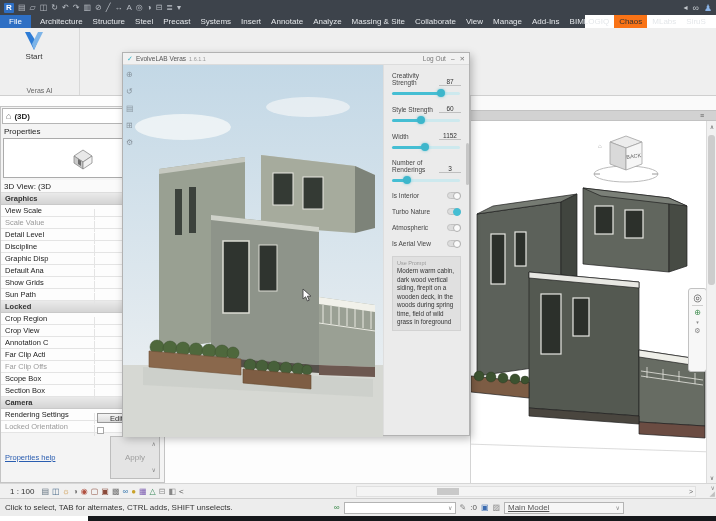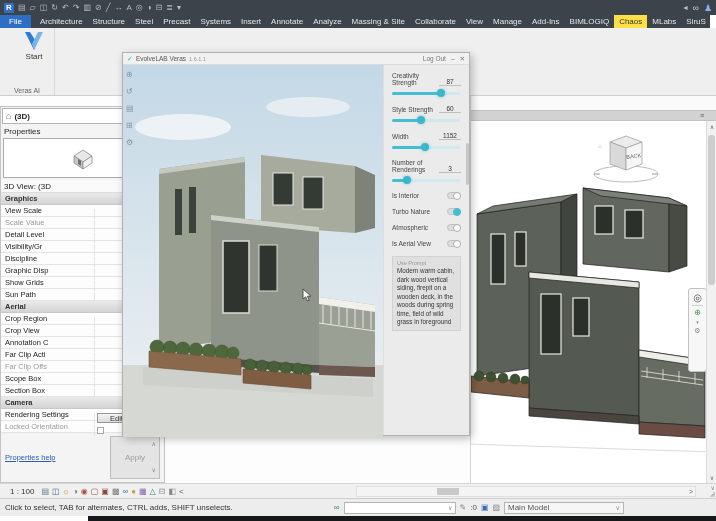--- a/index.html
+++ b/index.html
@@ -11,28 +11,28 @@
   .qat { display:flex; align-items:center; gap:4px; padding-left:4px; }
   .revit-logo { width:10px; height:10px; background:#2e6fc4; color:#fff; font-size:8px; font-weight:bold; line-height:10px; text-align:center; border-radius:1px; }
   .qat .icon { font-size:8px; color:#b9bec5; line-height:11px; }
   .title-text { position:absolute; left:50%; transform:translateX(-50%); font-size:8px; color:#d7dadd; white-space:nowrap; }
   .tb-right { margin-left:auto; display:flex; align-items:center; gap:5px; padding-right:4px; }
   .tb-right .icon { font-size:8px; color:#c3c8cd; }
   .tb-right .search { font-size:9px; }
   .tb-right .user { color:#8ab4e8; font-size:9px; }
 
   
-  .tabsrow { position:absolute; left:0; top:15px; width:710px; height:13px; background:#3d434b; display:flex; align-items:flex-end; z-index:6; }
+  .tabsrow { position:absolute; left:0; top:15px; width:585px; height:13px; background:#3d434b; display:flex; align-items:flex-end; z-index:6; }
   .tab { font-size:8px; color:#e4e7ea; padding:1px 5px 1px 5px; height:13px; line-height:11px; white-space:nowrap; }
   .tab.file { background:#2e6fc4; color:#fff; padding:1px 9px; margin-right:4px; }
-  .tab.active { background:#fde047; color:#333; }
+  .tab.active { background:#f97316; color:#333; }
 
   
   .ribbon { position:absolute; left:0; top:28px; width:716px; height:68px; background:#efefef; border-bottom:1px solid #cfcfcf; z-index:1; }
-  .veras-panel-area { position:absolute; left:0; top:0; width:55px; height:67px; border-right:1px solid #d8d8d8; }
+  .veras-panel-area { position:absolute; left:0; top:0; width:80px; height:67px; border-right:1px solid #d8d8d8; }
   .start-btn { position:absolute; left:11px; top:3px; width:46px; text-align:center; cursor:default; }
   .start-btn svg { display:block; margin:0 auto 1px auto; }
   .start-label { font-size:8px; color:#333; }
   .panel-label { position:absolute; left:0; bottom:1px; width:100%; text-align:center; font-size:7px; color:#666; }
 
   
   .palette { position:absolute; left:0; top:106px; width:165px; bottom:38px; background:#f4f4f4; border:1px solid #c4c4c4; z-index:2; display:flex; flex-direction:column; overflow:hidden; }
   .selector-row { height:16px; margin:1px; background:#fff; border:1px solid #b5b5b5; display:flex; align-items:center; gap:3px; padding:0 3px; }
   .selector-row .house { font-size:9px; color:#555; }
   .selector-row .sel-label { font-size:8px; font-weight:bold; color:#222; }
@@ -110,21 +110,21 @@
   .grip { position:absolute; right:1px; top:6px; font-size:7px; color:#c0c0c0; }
 
   .statusbar { position:absolute; left:0; top:498px; width:716px; height:18px; background:#ededed; border-top:1px solid #cfcfcf; display:flex; align-items:center; gap:4px; z-index:3; }
   .statusbar .hint { font-size:8px; color:#333; padding-left:5px; white-space:nowrap; }
   .statusbar .spacer { flex:1; }
   .sb-icon { font-size:8px; }
   .ws-combo { width:112px; height:12px; background:#fff; border:1px solid #b4b4b4; display:flex; align-items:center; justify-content:flex-end; padding-right:2px; }
   .ws-combo .chev { font-size:6px; color:#888; }
   .sel-count { font-size:8px; color:#555; }
   .mm-combo { width:120px; height:12px; background:#f6f6f6; border:1px solid #b4b4b4; display:flex; align-items:center; padding:0 3px; margin-right:92px; }
-  .mm-combo .mm-label { font-size:8px; color:#555; flex:1; }
+  .mm-combo .mm-label { font-size:8px; color:#555; flex:1;text-decoration:underline; }
   .mm-combo .chev { font-size:6px; color:#888; }
   .bottomstrip { position:absolute; left:88px; top:516px; width:628px; height:5px; background:#16181b; z-index:4; }
 </style>
 </head>
 <body>
 
 <div class="titlebar">
   <div class="qat">
     <span class="revit-logo">R</span>
   <span class="icon">▤</span>
@@ -212,40 +212,40 @@
       </div>
       <div class="prow">
         <span class="lbl muted">Scale Value</span>
         <span class="val"></span>
       </div>
       <div class="prow">
         <span class="lbl">Detail Level</span>
         <span class="val"></span>
       </div>
       <div class="prow">
-        <span class="lbl">Visibility/Gr</span>
-        <span class="val"></span>
-      </div>
-      <div class="prow">
         <span class="lbl">Discipline</span>
         <span class="val"></span>
       </div>
       <div class="prow">
         <span class="lbl">Graphic Disp</span>
         <span class="val"></span>
       </div>
       <div class="prow">
+        <span class="lbl">Default Ana</span>
+        <span class="val"></span>
+      </div>
+      <div class="prow">
         <span class="lbl">Show Grids</span>
         <span class="val"></span>
       </div>
       <div class="prow">
         <span class="lbl">Sun Path</span>
         <span class="val"></span>
       </div>
-      <div class="grp-hdr">Aerial</div>
+      <div class="grp-hdr">Locked</div>
       <div class="prow">
         <span class="lbl">Crop Region</span>
         <span class="val"></span>
       </div>
       <div class="prow">
         <span class="lbl">Crop View</span>
         <span class="val"></span>
       </div>
       <div class="prow">
         <span class="lbl">Annotation C</span>

